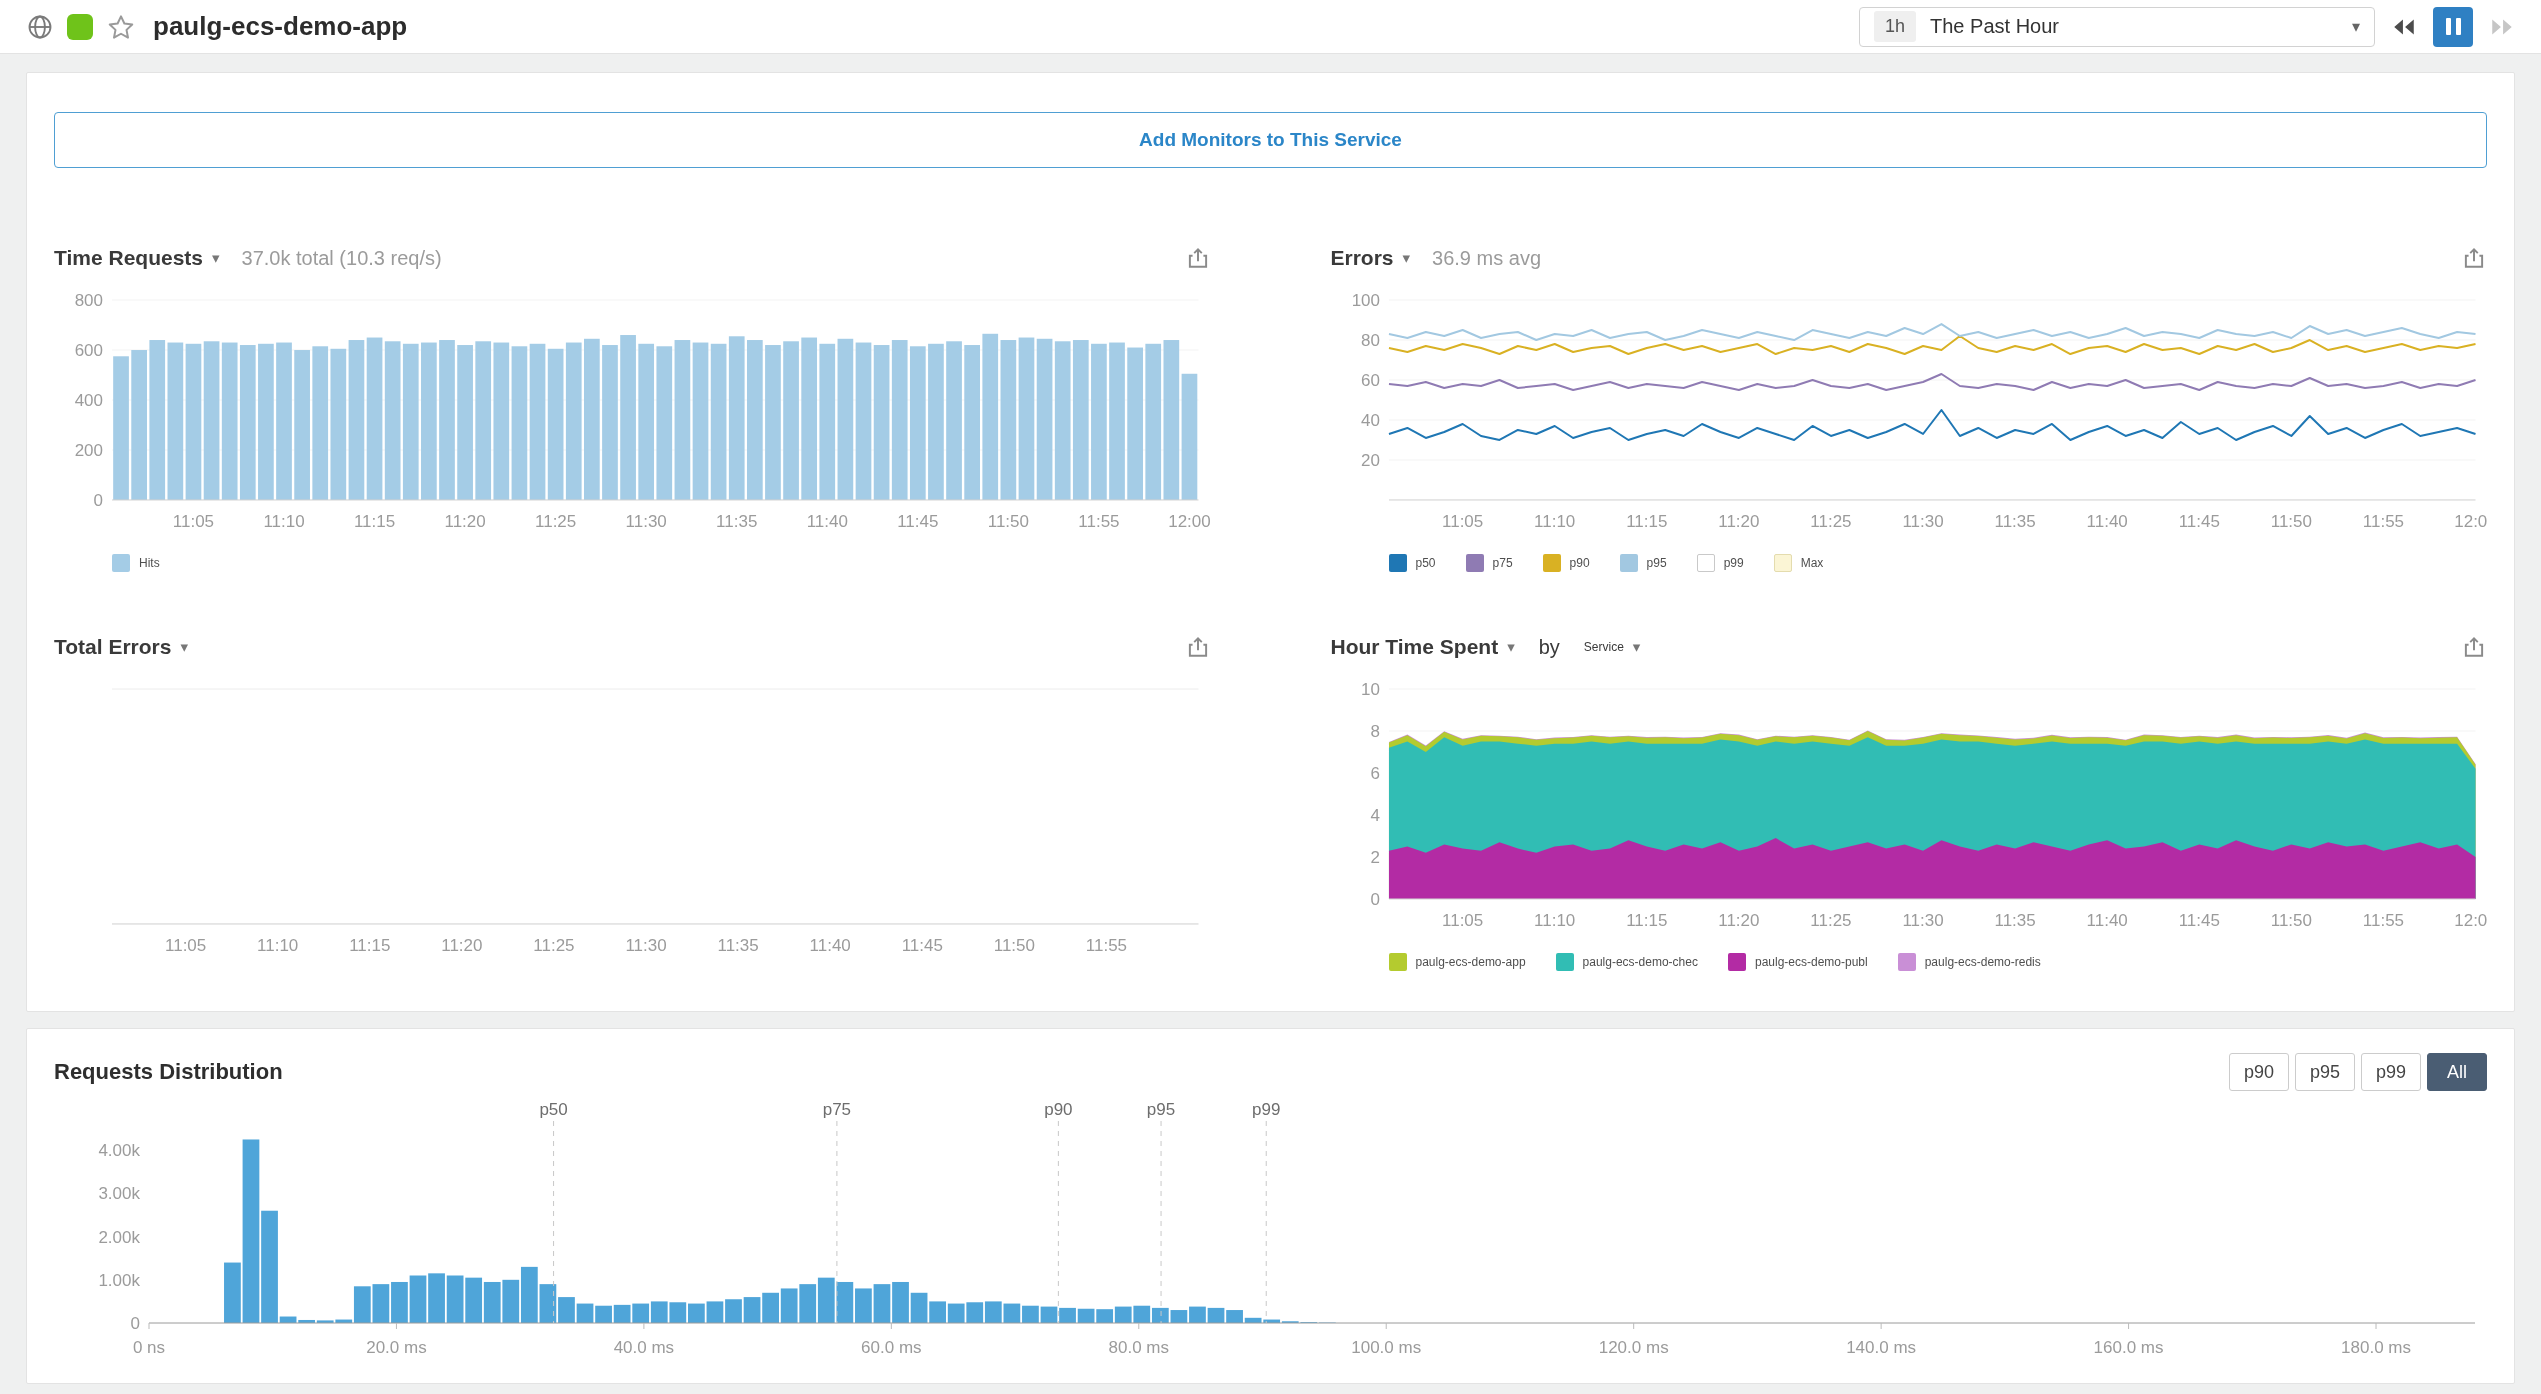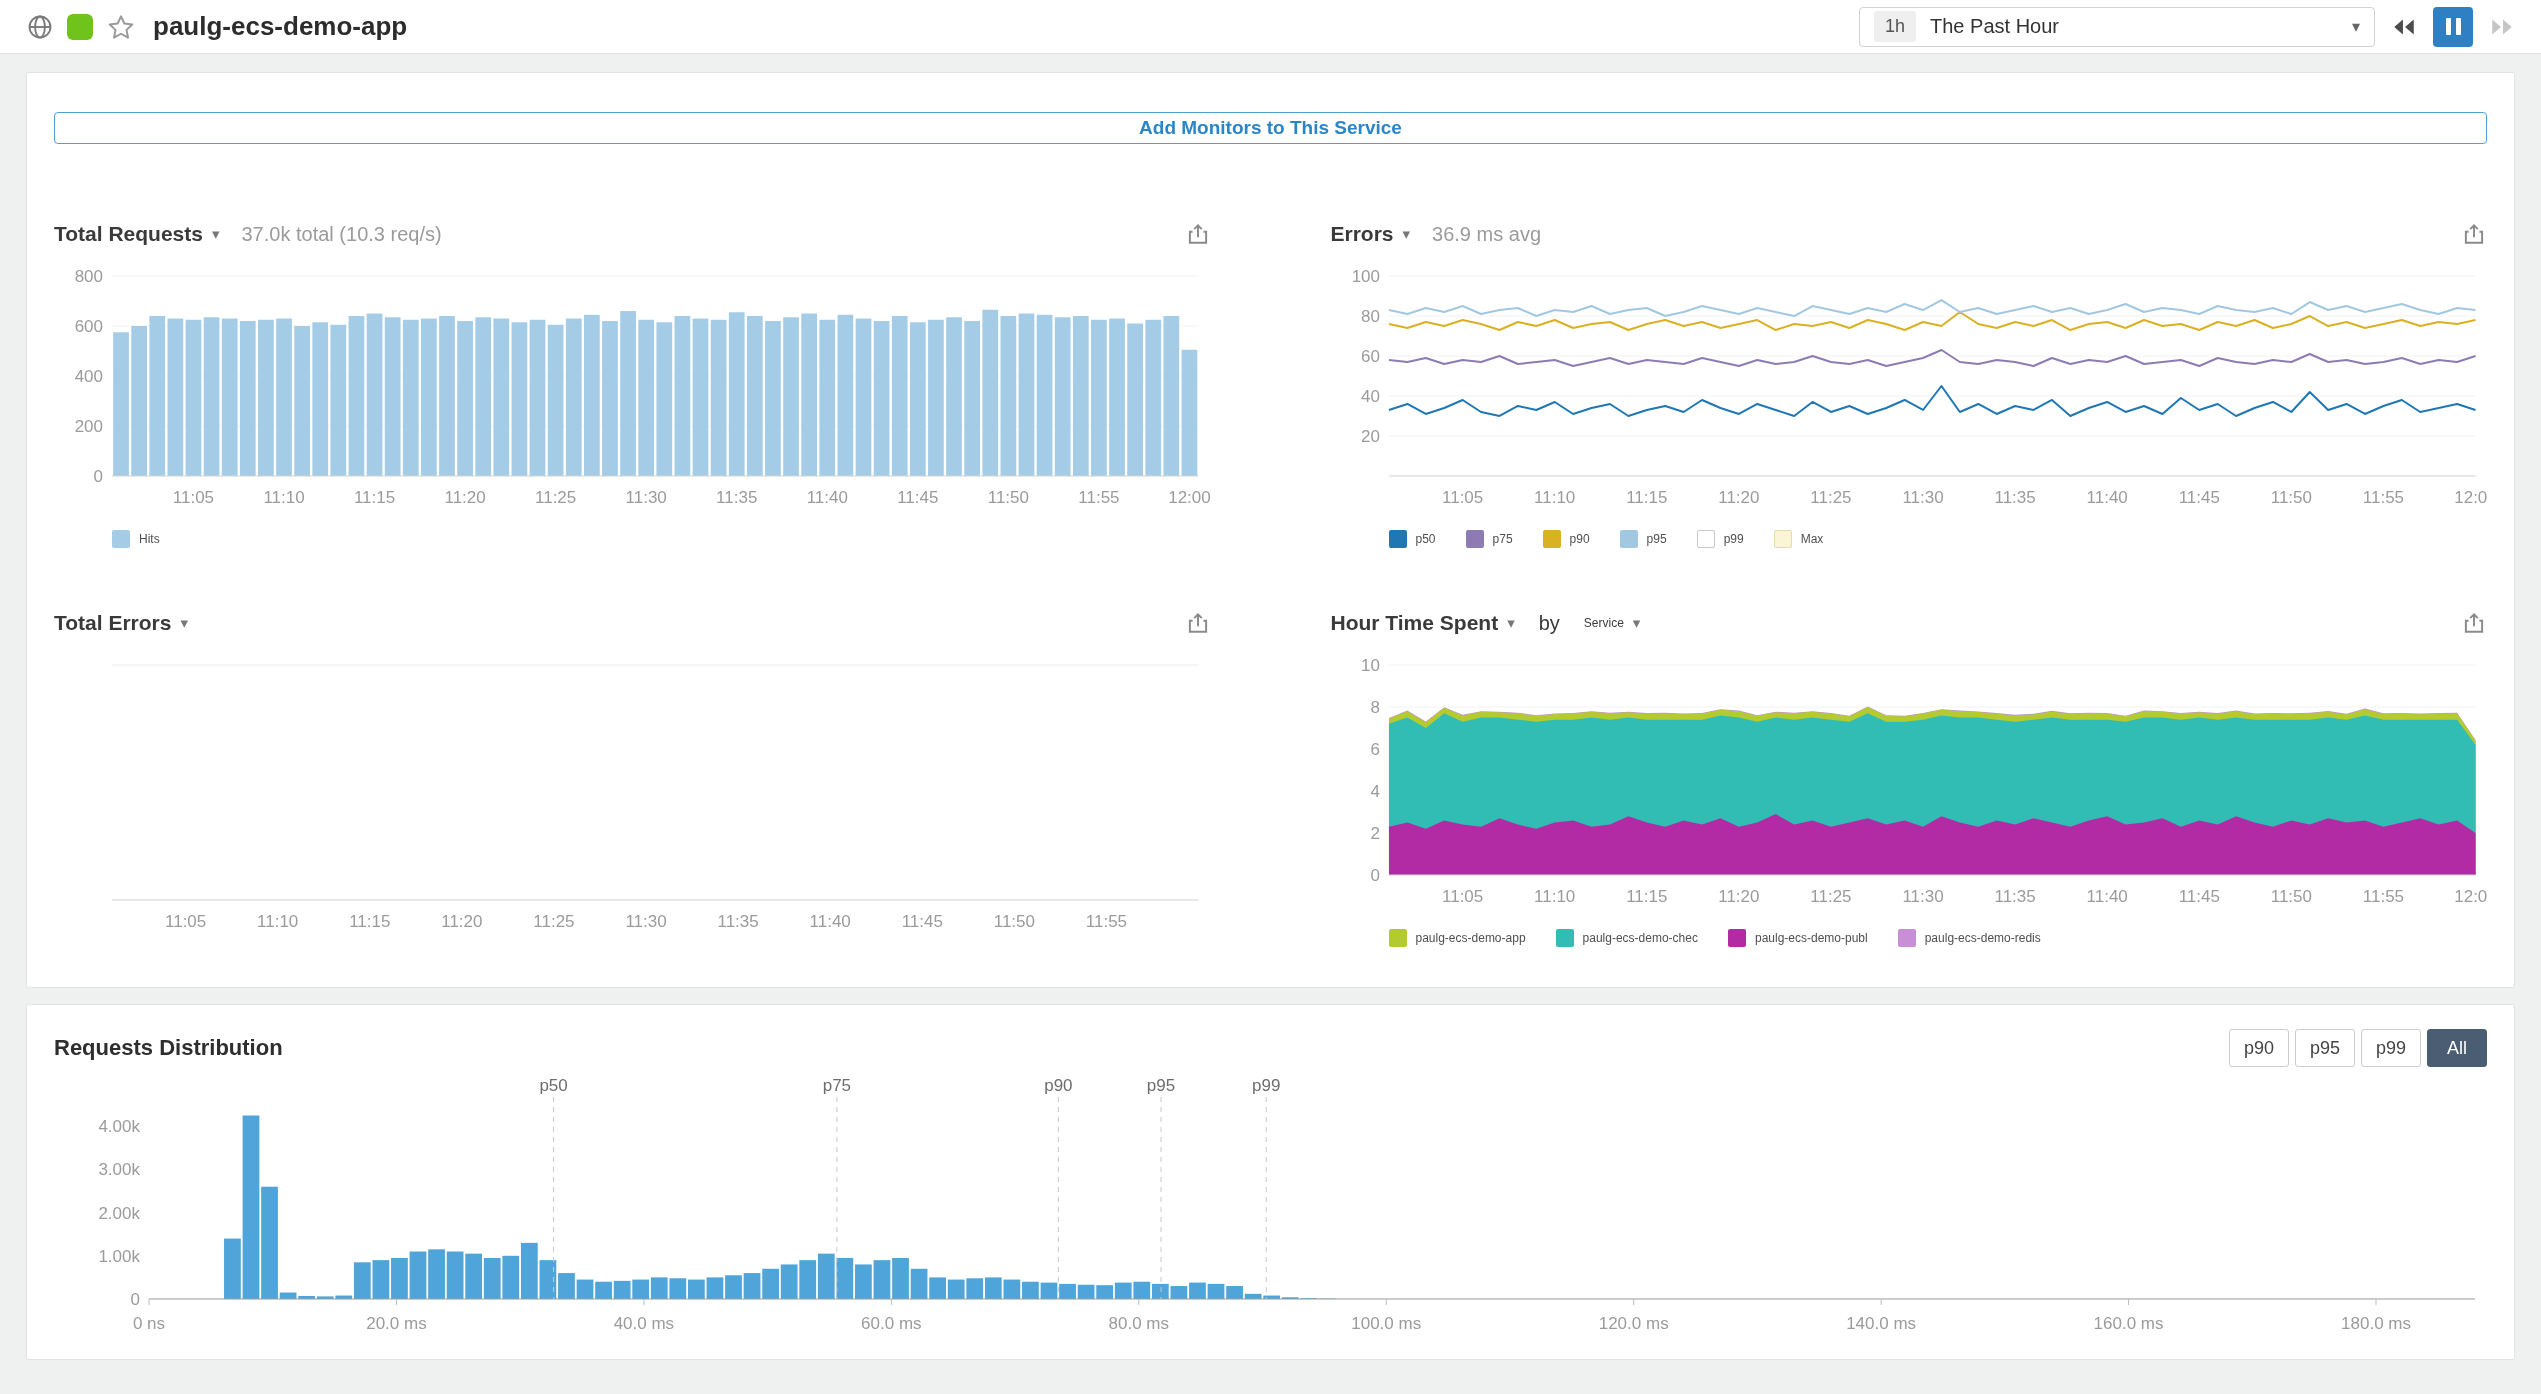--- a/index.html
+++ b/index.html
@@ -24,21 +24,21 @@
   .time-caret { margin-left:auto; color:#666; font-size:16px; }
   .icon-btn { background:none; border:none; padding:0; display:flex; align-items:center; cursor:pointer; }
   .pause-btn { width:40px; height:40px; border:none; border-radius:4px; background:#2f80c3;
                display:flex; align-items:center; justify-content:center; gap:5px; cursor:pointer; }
   .pause-bar { width:5px; height:17px; background:#fff; border-radius:1px; }
 
   
   .main { padding:18px 26px; }
   .card { background:#fff; border:1px solid #e3e3e3; border-radius:2px; }
   .card1 { padding:39px 27px 40px; }
-  .add-btn { display:block; width:100%; height:32px; border:1px solid #4f9fd3; border-radius:4px;
+  .add-btn { display:block; width:100%; height:56px; border:1px solid #4f9fd3; border-radius:4px;
              background:#fff; color:#2b86c8; font-weight:bold; font-size:19px; cursor:pointer;
              font-family:"Liberation Sans", sans-serif; }
   .charts-grid { margin-top:70px; display:grid; grid-template-columns:1fr 1fr;
                  column-gap:120px; row-gap:55px; }
 
   
   .chart-head { display:flex; align-items:center; height:40px; }
   .chart-title-wrap { display:flex; align-items:center; cursor:pointer; }
   .chart-title { font-size:21px; font-weight:bold; color:#3a3a3a; }
   .caret { color:#777; font-size:15px; margin-left:9px; }
@@ -110,21 +110,21 @@
 <div class="main">
 
   <div class="card card1">
     <button class="add-btn">Add Monitors to This Service</button>
 
     <div class="charts-grid">
 
       <div class="chart">
         <div class="chart-head">
           <span class="chart-title-wrap">
-            <span class="chart-title">Total Requests</span>
+            <span class="chart-title">Time Requests</span>
             <span class="caret">▾</span>
           </span>
           <span class="chart-sub">37.0k total (10.3 req/s)</span>
           <span class="export">
             <svg width="26" height="26" viewBox="0 0 24 24">
                 <path d="M12 15 V4 M8.5 7.5 L12 4 L15.5 7.5" stroke="#8a8a8a" stroke-width="1.8" fill="none"></path>
                 <path d="M7 10 H4.5 V20 H19.5 V10 H17" stroke="#8a8a8a" stroke-width="1.8" fill="none"></path>
               </svg>
           </span>
         </div>

